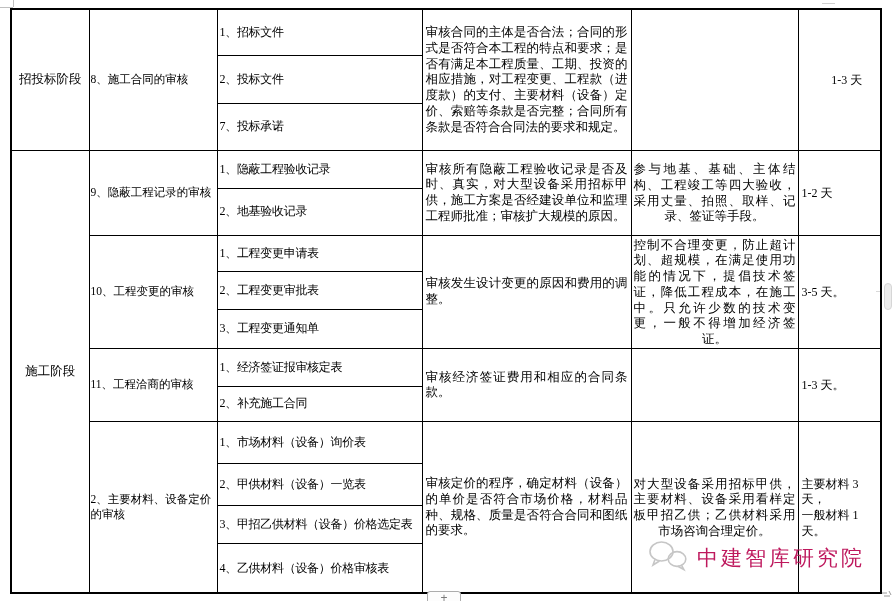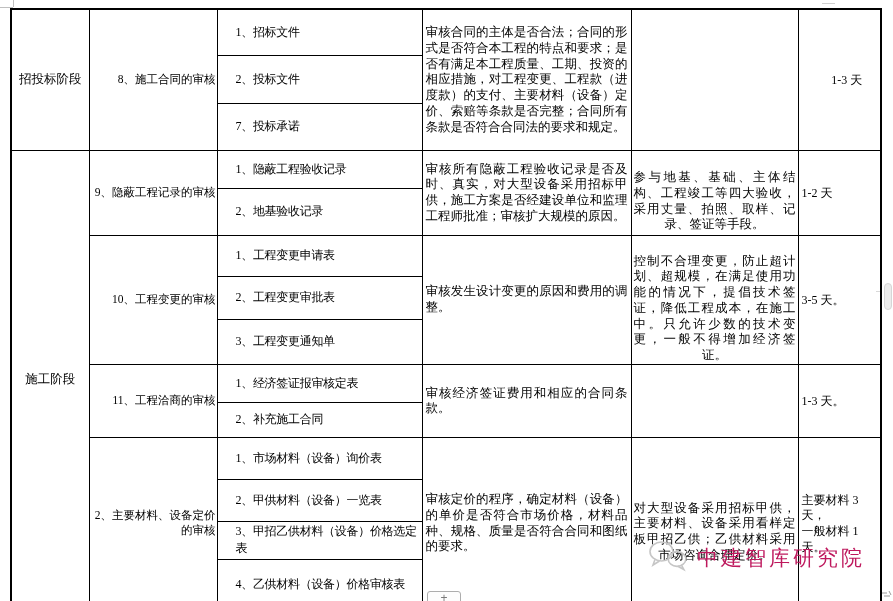--- a/index.html
+++ b/index.html
@@ -18,24 +18,24 @@
 
   
   table.audit {
     position:absolute; left:10px; top:8px;
     width:870px; table-layout:fixed; border-collapse:collapse;
     border:2px solid #000;
   }
   table.audit td { border:1px solid #000; vertical-align:middle; overflow:visible; }
 
   td.stage   { text-align:center; font-size:12.5px;margin-left:6px; }
-  td.item    { text-align:right; font-size:11.5px; line-height:1.3; padding:0 1px; }
-  td.sub     { text-align:left; font-size:12px; letter-spacing:-0.3px; padding-left:18px; }
+  td.item    { text-align:left; font-size:11.5px; line-height:1.3; padding:0 1px; }
+  td.sub     { text-align:left; font-size:12px; letter-spacing:-0.3px; padding-left:2px; }
   td.content { vertical-align:top; text-align:justify; font-size:12.5px; line-height:1.26; padding:1px 3px 0 3px; }
-  td.measures{ vertical-align:top; text-align:justify; text-align-last:center; font-size:12.5px; line-height:1.26; padding:18px 2px 0 2px; }
+  td.measures{ vertical-align:top; text-align:justify; text-align-last:center; font-size:12.5px; line-height:1.26; padding:2px 2px 0 2px; }
   td.time    { vertical-align:top; font-size:12px; line-height:1.3; padding:2px 1px 0 3px; white-space:pre-line; }
   td.time.center { text-align:center; padding-left:16px;font-family:Liberation Serif, serif; }
 
   
   .watermark {
     position:absolute; left:648px; top:540px; height:36px;
     display:flex; align-items:center; gap:9px;
     pointer-events:none;
   }
   .watermark .wm-text {

